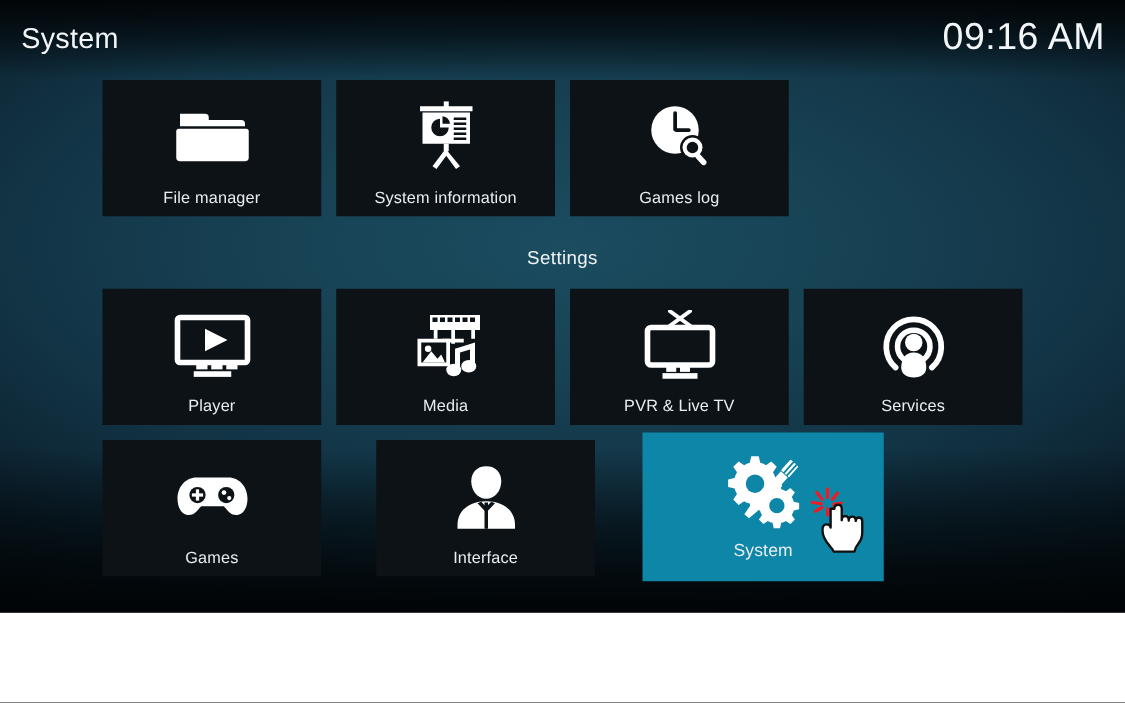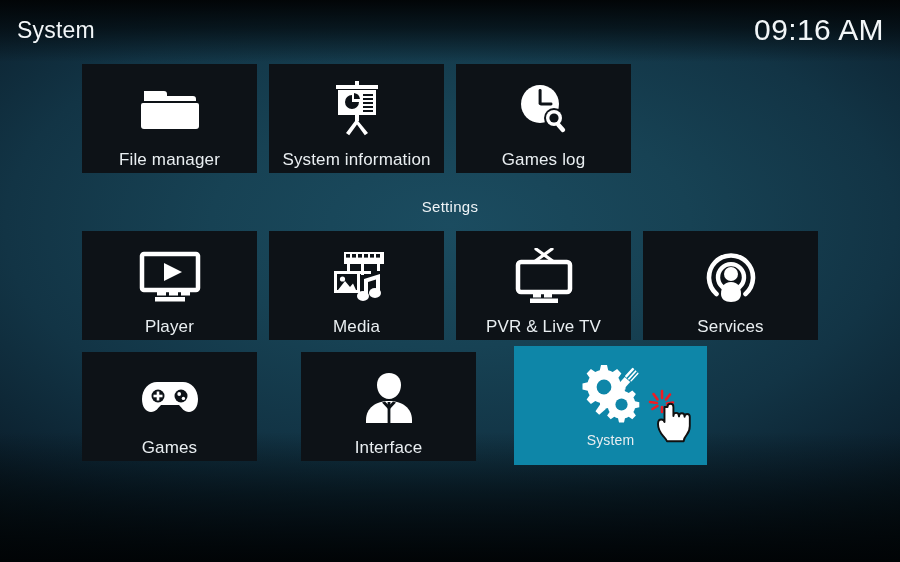--- a/index.html
+++ b/index.html
@@ -7,21 +7,21 @@
   html, body {
     width: 900px;
     height: 562px;
     overflow: hidden;
     font-family: "Liberation Sans", sans-serif;
   }
 
   #screen {
     position: relative;
     width: 900px;
-    height: 562px;
+    height: 490px;
     background:
       radial-gradient(ellipse 95% 78% at 50% 40%,
         #1b4c60 0%,
         #174254 28%,
         #123445 52%,
         #0c2230 72%,
         #061218 88%,
         #010507 100%),
       #020709;
     overflow: hidden;
@@ -102,21 +102,21 @@
   .tile .icon {
     height: 62px;
     margin-top: 14px;
     display: flex;
     align-items: center;
     justify-content: center;
   }
   .tile .icon svg { display: block; }
   .tile .label {
     color: #e9eef1;
-    font-size: 17px;
+    font-size: 13px;
     font-weight: 400;
     letter-spacing: 0.15px;
     text-align: center;
     margin-top: 10px;
     white-space: nowrap;
   }
 
   
   .tile.selected {
     background: #0e86a8;

